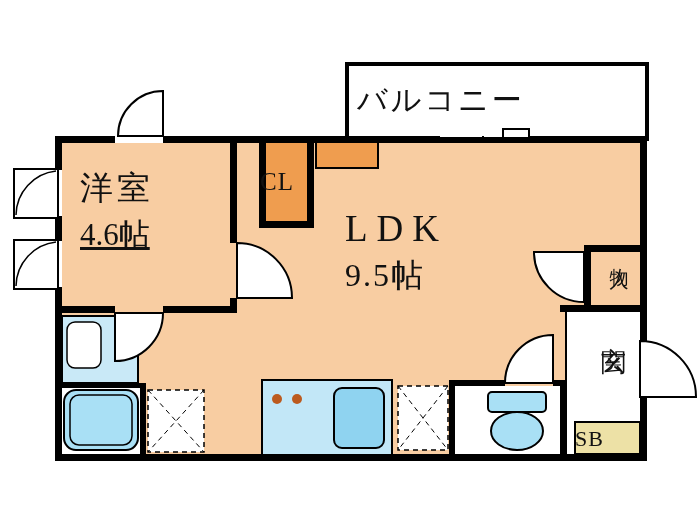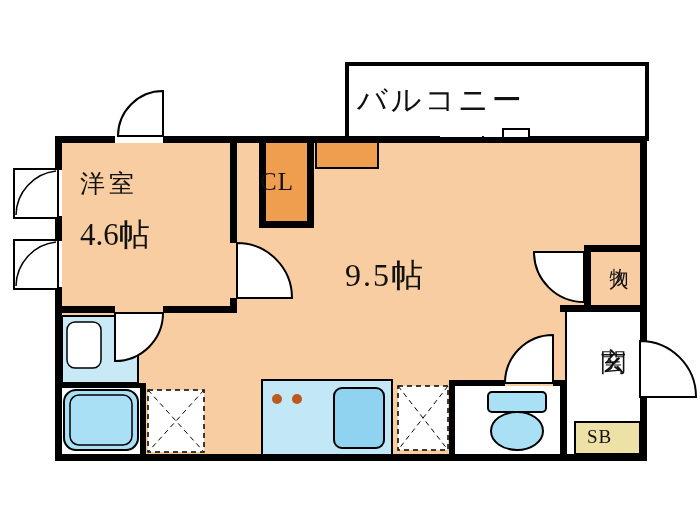--- a/index.html
+++ b/index.html
@@ -4,29 +4,29 @@
 <style>
   html,body{margin:0;padding:0;background:#ffffff;}
   .canvas{
     position:relative;width:700px;height:525px;background:#ffffff;overflow:hidden;
     font-family:"Liberation Serif","DejaVu Serif",serif;color:#111;
   }
   .canvas svg{position:absolute;left:0;top:0;}
   .lbl{position:absolute;text-align:left;line-height:1.1;white-space:nowrap;
        font-family:"Liberation Serif","DejaVu Serif",serif;color:#111;}
   .lbl-balcony{left:357px;top:83px;width:280px;font-size:30px;letter-spacing:3px;}
-  .lbl-yo{left:80px;top:170px;width:136px;font-size:25px;letter-spacing:4px;}
-  .lbl-yo-size{left:80px;top:218px;width:136px;font-size:31px;}
+  .lbl-yo{left:80px;top:170px;width:136px;font-size:33px;letter-spacing:4px;}
+  .lbl-yo-size{left:80px;top:218px;width:136px;font-size:31px;text-decoration:underline;}
   .lbl-cl{left:260px;top:168px;width:64px;font-size:25px;letter-spacing:1px;}
   .lbl-ldk{left:345px;top:209px;width:178px;font-size:37px;letter-spacing:9px;}
   .lbl-ldk-size{left:345px;top:258px;width:178px;font-size:32px;letter-spacing:2px;}
   .lbl-vert{writing-mode:vertical-rl;text-orientation:upright;}
   .lbl-mono{left:603px;top:253px;width:26px;height:56px;font-size:19px;letter-spacing:2px;}
   .lbl-genkan{left:597px;top:327px;width:30px;height:84px;font-size:25px;letter-spacing:4px;}
-  .lbl-sb{left:575px;top:427px;width:65px;font-size:19px;letter-spacing:1px;padding-left:12px;}
+  .lbl-sb{left:575px;top:427px;width:65px;font-size:22px;letter-spacing:1px;}
 </style>
 </head>
 <body>
 
 <div class="canvas">
 
   <svg width="700" height="525" viewBox="0 0 700 525">
 
     <g>
       <rect x="347" y="64" width="300" height="75" fill="#ffffff" stroke="#000" stroke-width="4"></rect>
@@ -143,17 +143,18 @@
       <path d="M 553 383 L 553 335 A 48 48 0 0 0 505 383 Z" fill="#ffffff" stroke="#000" stroke-width="2"></path>
 
       <path d="M 640 397 L 640 341 A 56 56 0 0 1 696 397 Z" fill="#ffffff" stroke="#000" stroke-width="2"></path>
     </g>
   </svg>
 
   <div class="lbl lbl-balcony">バルコニー</div>
   <div class="lbl lbl-yo">洋室</div>
   <div class="lbl lbl-yo-size">4.6帖</div>
   <div class="lbl lbl-cl">CL</div>
+  <div class="lbl lbl-ldk">LDK</div>
   <div class="lbl lbl-ldk-size">9.5帖</div>
   <div class="lbl lbl-vert lbl-mono">物入</div>
   <div class="lbl lbl-vert lbl-genkan">玄関</div>
   <div class="lbl lbl-sb">SB</div>
 </div>
 
 </body></html>

